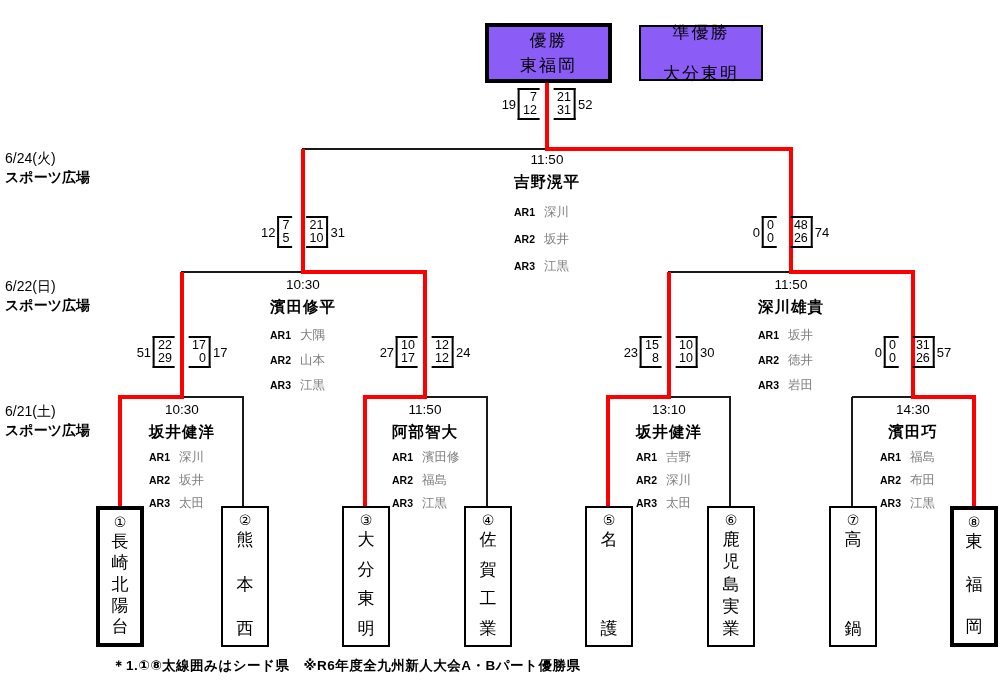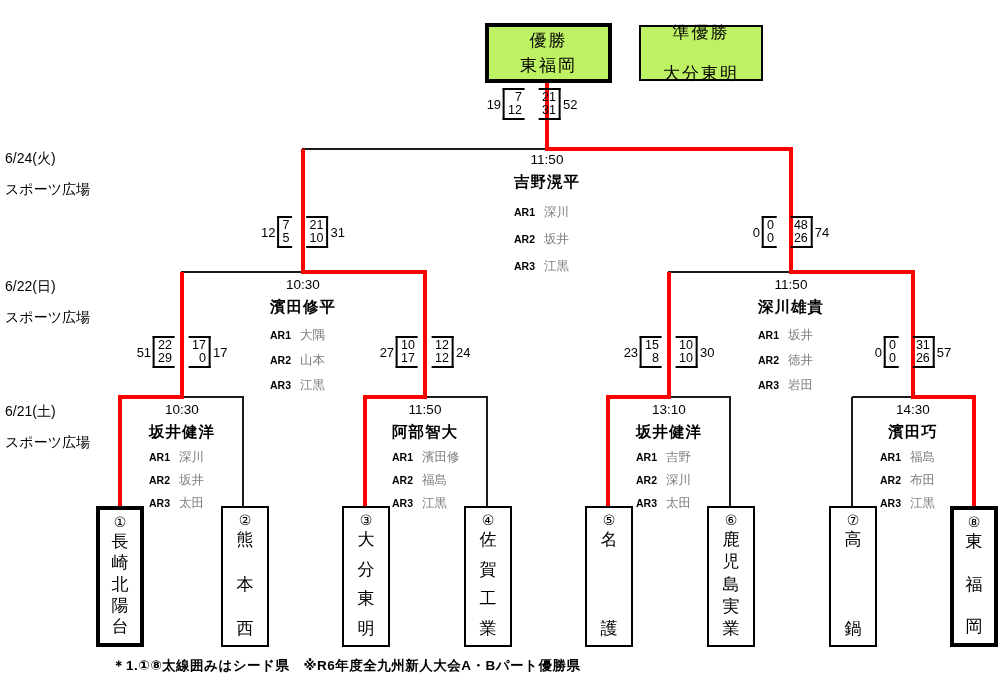--- a/index.html
+++ b/index.html
@@ -3,28 +3,28 @@
 <meta charset="utf-8">
 <style>
   html,body{margin:0;padding:0;background:#fff;}
   body{font-family:"Liberation Sans","DejaVu Sans",sans-serif;color:#000;}
   #stage{position:relative;width:1000px;height:683px;background:#fff;overflow:hidden;}
   .ln{position:absolute;}
   .ln.blk{background:#1a1a1a;}
   .ln.red{background:#ff0000;}
 
   
-  .resultbox{position:absolute;box-sizing:border-box;background:#bef264;display:flex;flex-direction:column;
+  .resultbox{position:absolute;box-sizing:border-box;background:#8b5cf6;display:flex;flex-direction:column;
     justify-content:center;align-items:center;font-size:17px;line-height:25px;letter-spacing:2px;z-index:5;}
   .champ{left:485px;top:23px;width:127px;height:60px;border:4px solid #000;}
   .runner{left:639px;top:25px;width:124px;height:56px;border:2px solid #000;gap:16px;}
 
   
   .sched{position:absolute;left:5px;font-size:14px;line-height:16px;}
-  .sched .venue{margin-top:15px;}
+  .sched .venue{margin-top:3px;font-weight:bold;}
 
   
   .score{position:absolute;transform:translateX(-50%);display:flex;align-items:center;z-index:4;}
   .tot{font-size:13px;line-height:13px;}
   .halves{display:inline-flex;flex-direction:column;align-items:flex-end;font-size:12.5px;line-height:13px;
     padding:1px 3px;margin:0 2px;background:transparent;}
   .halves.hl{border:2px solid #000;border-right:none;margin-right:7px;}
   .halves.hr{border:2px solid #000;border-left:none;margin-left:7px;text-align:right;}
 
   
@@ -100,21 +100,21 @@
   </div>
   <div class="sched" style="top:278px">
     <div>6/22(日)</div>
     <div class="venue">スポーツ広場</div>
   </div>
   <div class="sched" style="top:403px">
     <div>6/21(土)</div>
     <div class="venue">スポーツ広場</div>
   </div>
 
-  <div class="score" style="left:532px;top:88px">
+  <div class="score" style="left:547px;top:88px">
     <span class="tot">19</span>
     <span class="halves hl">
       <span>7</span>
       <span>12</span>
     </span>
     <span class="halves hr">
       <span>21</span>
       <span>31</span>
     </span>
     <span class="tot">52</span>

